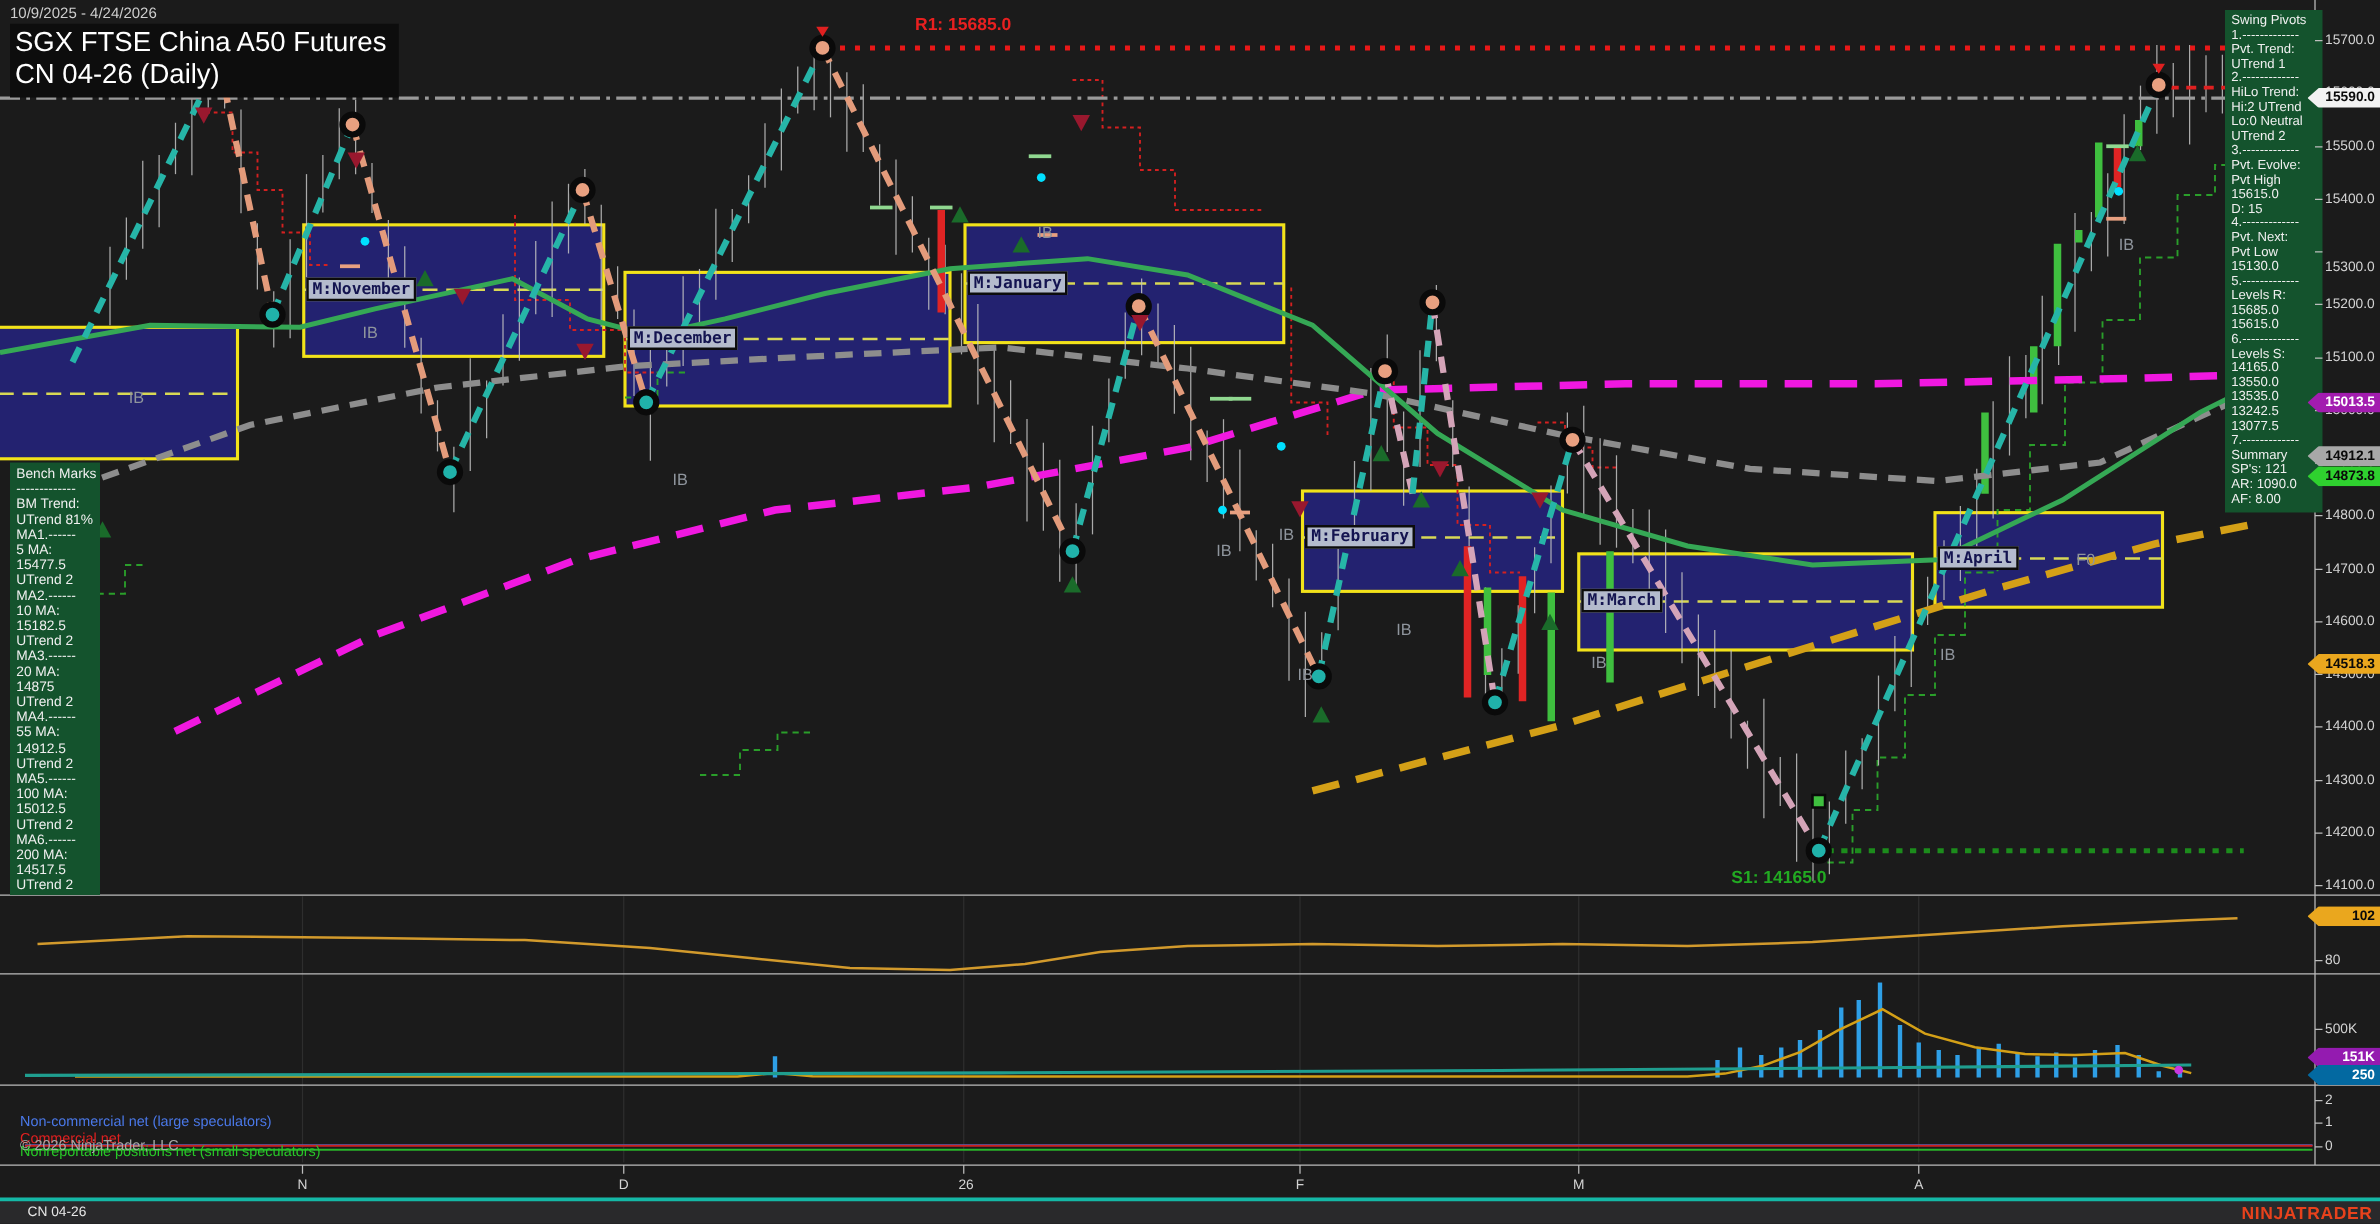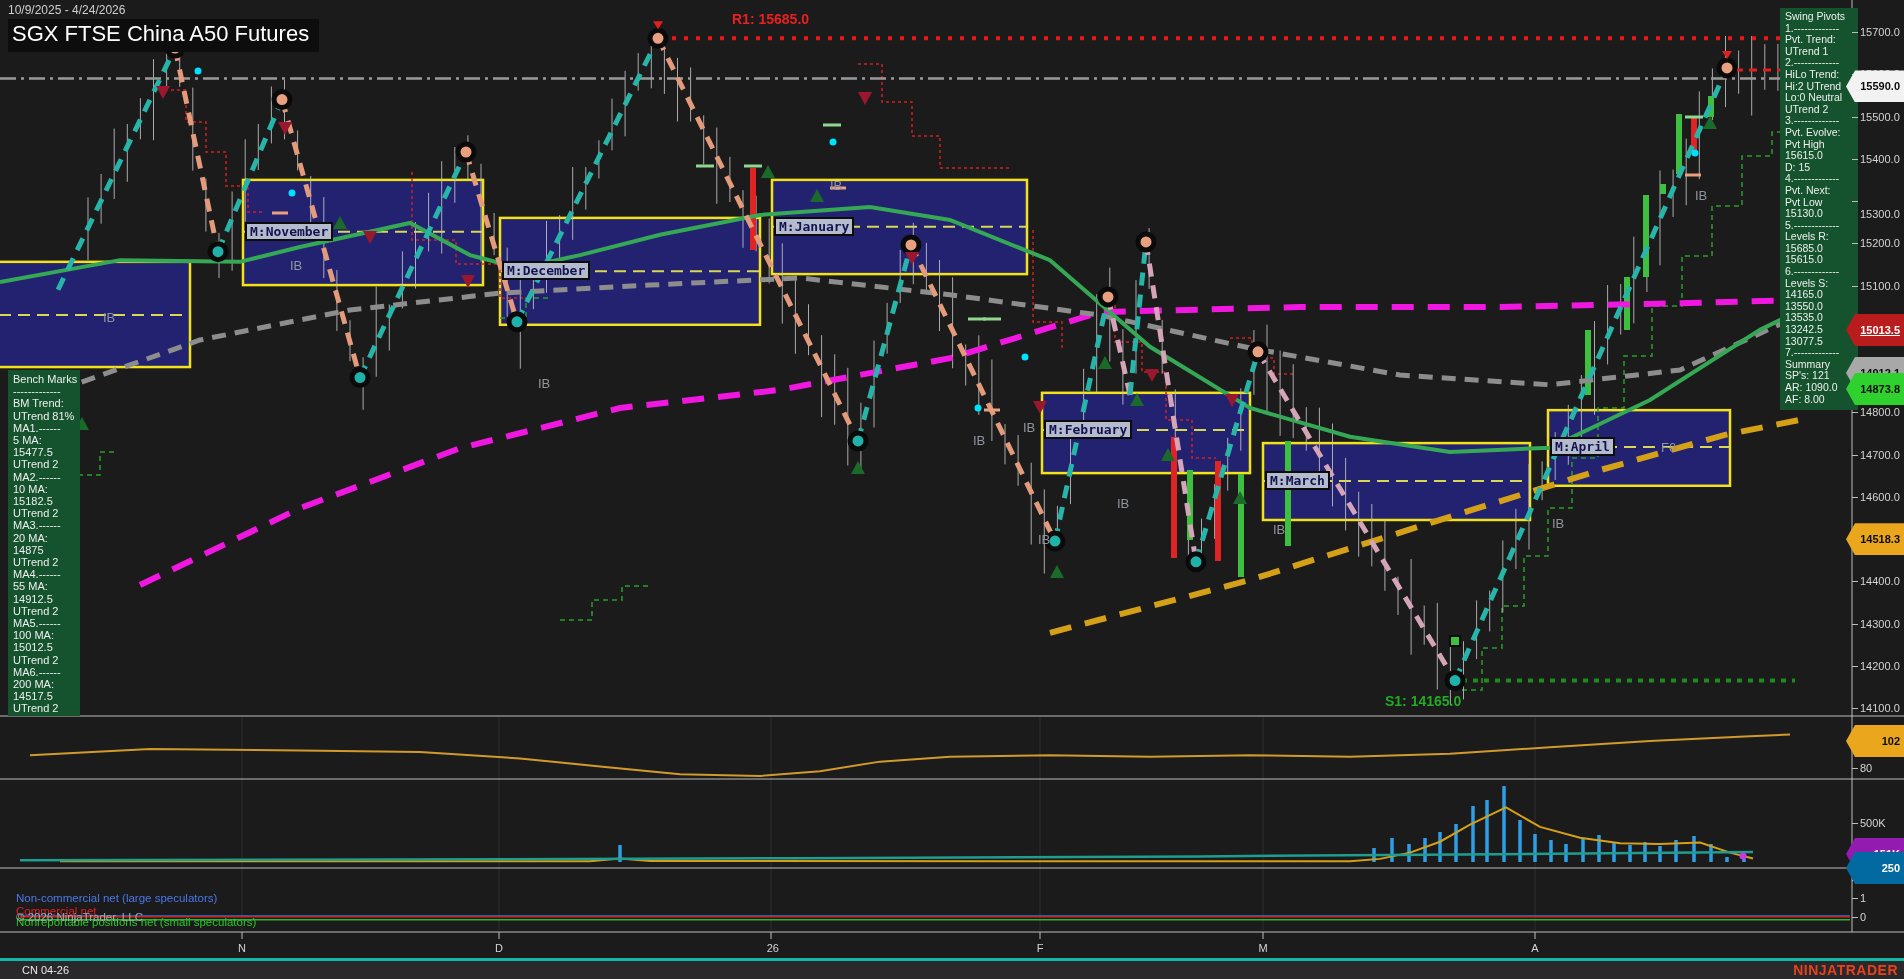--- a/index.html
+++ b/index.html
@@ -9,21 +9,21 @@
   svg{position:absolute;left:0;top:0;}
   .ovl{position:absolute;}
   #date-range{left:8px;top:3px;font-size:12px;color:#cfcfcf;}
   #title-box{left:8px;top:19px;background:#0d0d0d;padding:2px 10px 6px 4px;line-height:1.15;}
   #title-box .t{font-size:22px;color:#ffffff;white-space:nowrap;}
   .blackpanel{background:#14532d;color:#efefef;font-size:11px;line-height:12.2px;
               padding:3px 5px;white-space:pre;}
   #bench-panel{left:8px;top:370px;width:62px;height:340px;}
   #pivot-panel{left:1780px;top:8px;width:68px;height:396px;line-height:11.6px;font-size:10.5px;}
   .axis-label{position:absolute;font-size:11px;color:#d4d4d4;}
-  .marker{position:absolute;left:1846px;width:58px;height:32px;font-size:11px;font-weight:bold;
+  .marker{position:absolute;left:1846px;width:58px;height:16px;font-size:11px;font-weight:bold;
           display:flex;align-items:center;justify-content:flex-end;padding-right:4px;box-sizing:border-box;
           clip-path:polygon(0 50%,9px 0,100% 0,100% 100%,9px 100%);}
   .mlabel{position:absolute;background:#b4bbcd;border:2px solid #0c0c0c;color:#141450;
           font-family:"DejaVu Sans Mono",monospace;font-size:13px;font-weight:bold;
           padding:0 3px;white-space:nowrap;z-index:6;}
   .cotleg{position:absolute;font-size:11.5px;white-space:nowrap;}
   #tabbar{position:absolute;left:0;top:958px;width:1904px;height:21px;background:#29292b;
           border-top:3px solid #14b8a6;}
   #tab-cn{position:absolute;left:22px;top:3px;font-size:11px;color:#e8e8e8;}
   #brand{position:absolute;right:6px;top:1px;font-size:14px;font-weight:bold;color:#e8421c;
@@ -344,20 +344,21 @@
       <line x1="499" y1="932" x2="499" y2="939" stroke="#bdbdbd" stroke-width="1"></line>
       <line x1="771" y1="932" x2="771" y2="939" stroke="#bdbdbd" stroke-width="1"></line>
       <line x1="1040" y1="932" x2="1040" y2="939" stroke="#bdbdbd" stroke-width="1"></line>
       <line x1="1263" y1="932" x2="1263" y2="939" stroke="#bdbdbd" stroke-width="1"></line>
       <line x1="1535" y1="932" x2="1535" y2="939" stroke="#bdbdbd" stroke-width="1"></line>
     </svg>
 
   <div class="ovl" id="date-range">10/9/2025 - 4/24/2026</div>
   <div class="ovl" id="title-box">
     <div class="t">SGX FTSE China A50 Futures</div>
+    <div class="t">CN 04-26 (Daily)</div>
   </div>
 
   <div class="ovl blackpanel" id="bench-panel"><div>Bench Marks</div><div>-------------</div><div>BM Trend:</div><div>UTrend 81%</div><div>MA1.------</div><div>5 MA:</div><div>15477.5</div><div>UTrend 2</div><div>MA2.------</div><div>10 MA:</div><div>15182.5</div><div>UTrend 2</div><div>MA3.------</div><div>20 MA:</div><div>14875</div><div>UTrend 2</div><div>MA4.------</div><div>55 MA:</div><div>14912.5</div><div>UTrend 2</div><div>MA5.------</div><div>100 MA:</div><div>15012.5</div><div>UTrend 2</div><div>MA6.------</div><div>200 MA:</div><div>14517.5</div><div>UTrend 2</div></div>
   <div class="ovl blackpanel" id="pivot-panel"><div>Swing Pivots</div><div>1.-------------</div><div>Pvt. Trend:</div><div>UTrend 1</div><div>2.-------------</div><div>HiLo Trend:</div><div>Hi:2 UTrend</div><div>Lo:0 Neutral</div><div>UTrend 2</div><div>3.-------------</div><div>Pvt. Evolve:</div><div>Pvt High</div><div>15615.0</div><div>D: 15</div><div>4.-------------</div><div>Pvt. Next:</div><div>Pvt Low</div><div>15130.0</div><div>5.-------------</div><div>Levels R:</div><div>15685.0</div><div>15615.0</div><div>6.-------------</div><div>Levels S:</div><div>14165.0</div><div>13550.0</div><div>13535.0</div><div>13242.5</div><div>13077.5</div><div>7.-------------</div><div>Summary</div><div>SP's: 121</div><div>AR: 1090.0</div><div>AF: 8.00</div></div>
 
   <div id="month-labels">
       <div class="mlabel" style="left: 245px; top: 221.843px;">M:November</div>
       <div class="mlabel" style="left: 502px; top: 261.135px;">M:December</div>
       <div class="mlabel" style="left: 774px; top: 216.773px;">M:January</div>
       <div class="mlabel" style="left: 1044px; top: 419.995px;">M:February</div>
@@ -403,21 +404,21 @@
       <div style="position: absolute; left: 1852px; width: 6px; height: 1px; background: rgb(189, 189, 189); top: 768px;"></div>
       <div class="axis-label" style="left: 1860px; top: 817px;">500K</div>
       <div style="position: absolute; left: 1852px; width: 6px; height: 1px; background: rgb(189, 189, 189); top: 823px;"></div>
       <div class="axis-label" style="left: 1860px; top: 874px;">2</div>
       <div style="position: absolute; left: 1852px; width: 6px; height: 1px; background: rgb(189, 189, 189); top: 880px;"></div>
       <div class="axis-label" style="left: 1860px; top: 892px;">1</div>
       <div style="position: absolute; left: 1852px; width: 6px; height: 1px; background: rgb(189, 189, 189); top: 898px;"></div>
       <div class="axis-label" style="left: 1860px; top: 911px;">0</div>
       <div style="position: absolute; left: 1852px; width: 6px; height: 1px; background: rgb(189, 189, 189); top: 917px;"></div>
       <div class="marker" style="top: 70.475px; background: rgb(242, 242, 242); color: rgb(10, 10, 10);">15590.0</div>
-      <div class="marker" style="top: 314.046px; background: #b91c1c; color: rgb(255, 255, 255); text-decoration: underline;">15013.5</div>
+      <div class="marker" style="top: 314.046px; background: #a21caf; color: rgb(255, 255, 255);">15013.5</div>
       <div class="marker" style="top: 356.888px; background: rgb(168, 168, 168); color: rgb(10, 10, 10);">14912.1</div>
       <div class="marker" style="top: 373.07px; background: rgb(47, 209, 47); color: rgb(10, 10, 10);">14873.8</div>
       <div class="marker" style="top: 523.268px; background: rgb(234, 167, 30); color: rgb(10, 10, 10);">14518.3</div>
       <div class="marker" style="top: 725px; background: rgb(234, 167, 30); color: rgb(10, 10, 10);">102</div>
       <div class="marker" style="top: 838px; background: rgb(148, 27, 176); color: rgb(255, 255, 255);">151K</div>
       <div class="marker" style="top: 852px; background: #0369a1; color: rgb(255, 255, 255);">250</div>
     </div>
   <div id="xaxis-layer">
       <div class="axis-label" style="left: 234px; top: 942px; width: 16px; text-align: center;">N</div>
       <div class="axis-label" style="left: 491px; top: 942px; width: 16px; text-align: center;">D</div>

